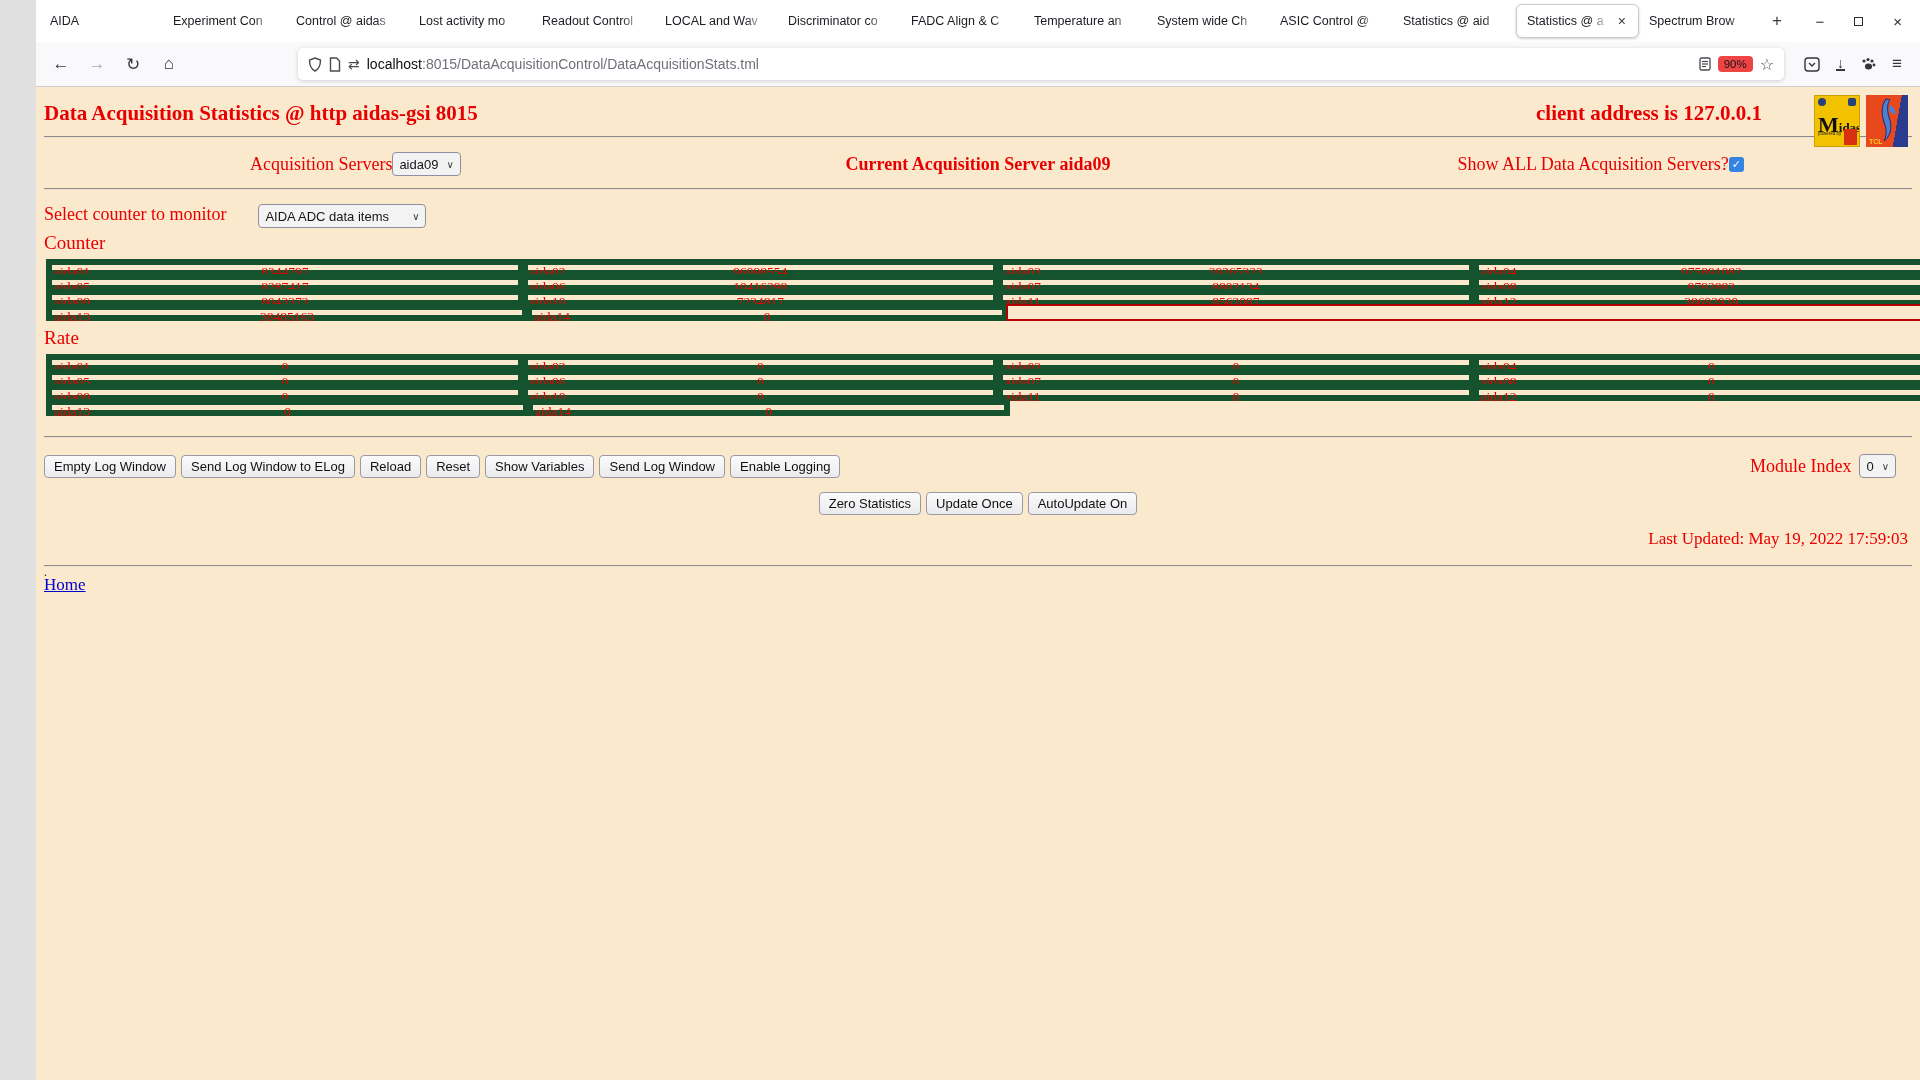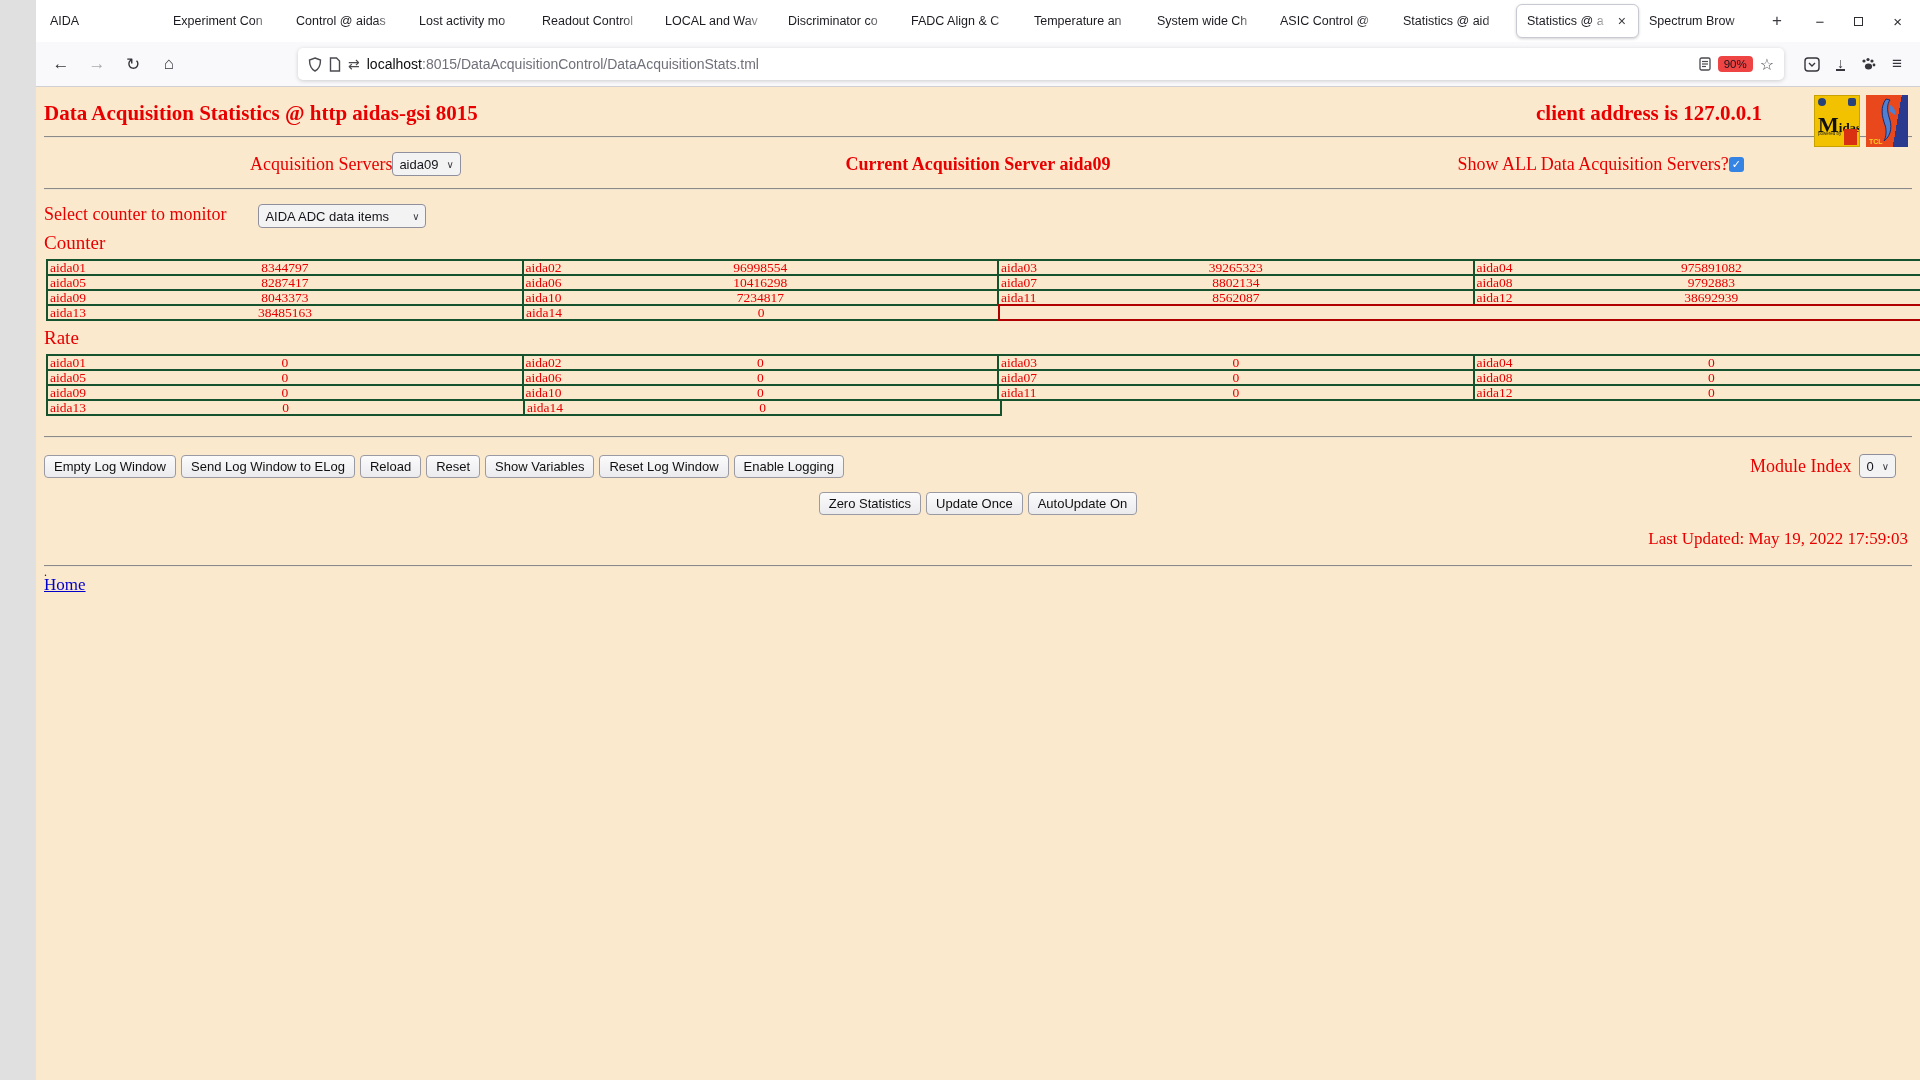--- a/index.html
+++ b/index.html
@@ -59,21 +59,21 @@
   .select { background:#f3f3f4; border:1px solid #8f8f9d; border-radius:4px; height:24px; display:inline-flex; align-items:center; gap:8px; padding:0 6px; font-family:"Liberation Sans",sans-serif; font-size:13px; color:#15141a; }
   .select .chev { font-size:10px; color:#3a3a40; }
   .checkbox { width:15px; height:15px; background:#3584e4; border-radius:3px; display:inline-flex; align-items:center; justify-content:center; color:#fff; font-size:11px; font-family:"Liberation Sans",sans-serif; }
 
   .selcounter-row { display:flex; gap:32px; margin:14px 0 4px 0; }
   .selcounter-row .select { min-width:168px; justify-content:space-between; }
 
   .tbl-heading { text-align:left; font-size:19px; font-weight:normal; margin:4px 0 3px 0; }
   .dtable { margin:0 0; padding:2px 0 2px 2px; }
   .trow { display:flex; width:1904px; }
-  .pair { flex:1; position:relative; height:17px; border:2px solid #14532d; margin-left:-2px; margin-top:-2px; }
+  .pair { flex:1; position:relative; height:17px; border:6px solid #14532d; margin-left:-2px; margin-top:-2px; }
   .trow:first-child .pair { margin-top:0; }
   .pair:first-child { margin-left:0; }
   .cname { position:absolute; left:2px; top:0; font-size:13.5px; line-height:14px; }
   .cval { display:block; text-align:center; font-size:13.5px; line-height:14px; }
   .pair.fill { border:none; }
   .pair.fill.bordered { border:2px solid #b00000; }
 
   .btnrow { display:flex; align-items:center; gap:5px; margin:16px 0 0 0; }
   button.btn { font-family:"Liberation Sans",sans-serif; font-size:13px; color:#101010; background:linear-gradient(#fbfbfc,#ebebee); border:1px solid #9a9aa4; border-radius:4px; padding:3px 9px; }
   .modidx { margin-left:auto; display:flex; align-items:center; gap:8px; margin-right:16px; }
@@ -384,21 +384,21 @@
       </div>
 
     <hr class="rule" style="margin-top:18px;">
 
     <div class="btnrow" id="log-buttons">
       <button class="btn">Empty Log Window</button>
         <button class="btn">Send Log Window to ELog</button>
         <button class="btn">Reload</button>
         <button class="btn">Reset</button>
         <button class="btn">Show Variables</button>
-        <button class="btn">Reset Log Window</button>
+        <button class="btn">Send Log Window</button>
         <button class="btn">Enable Logging</button>
         <div class="modidx">
         <span class="red-label">Module Index</span>
         <span class="select">
           <span>0</span>
           <span class="chev">∨</span>
         </span>
       </div>
     </div>
 

